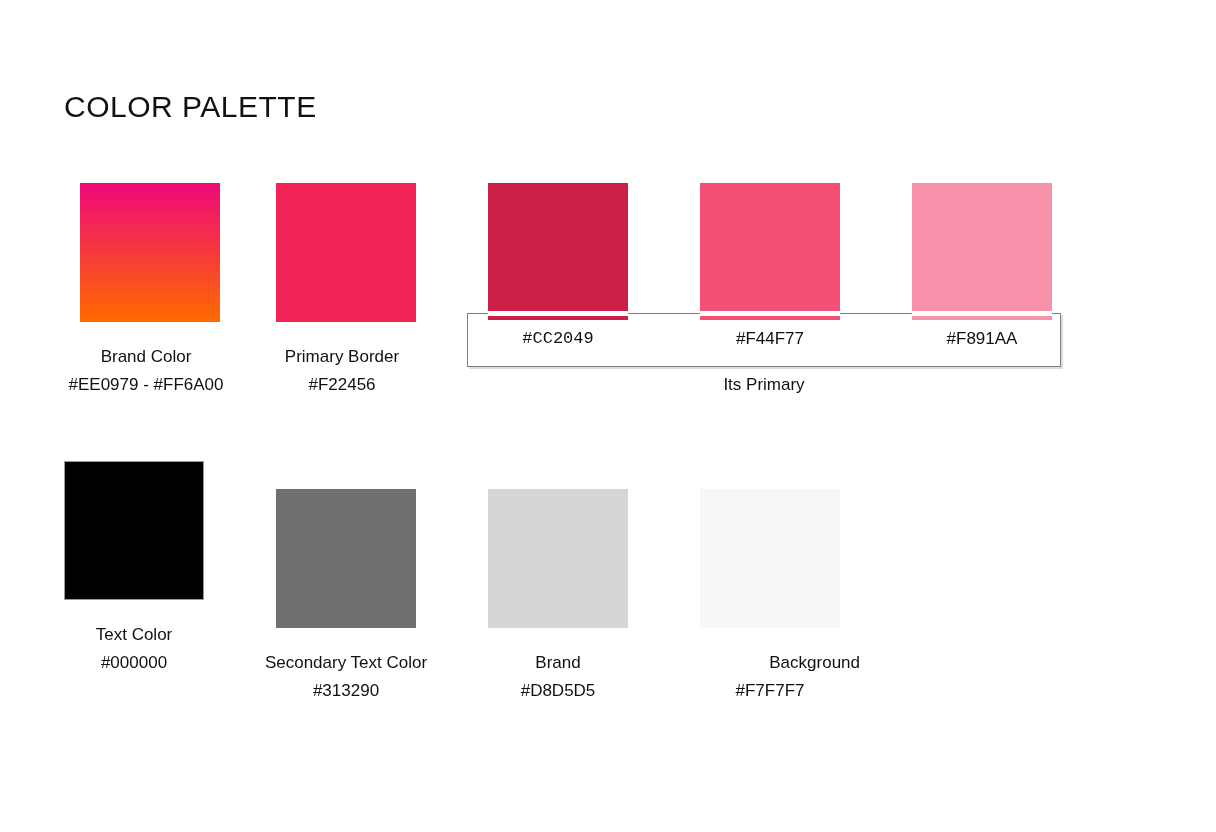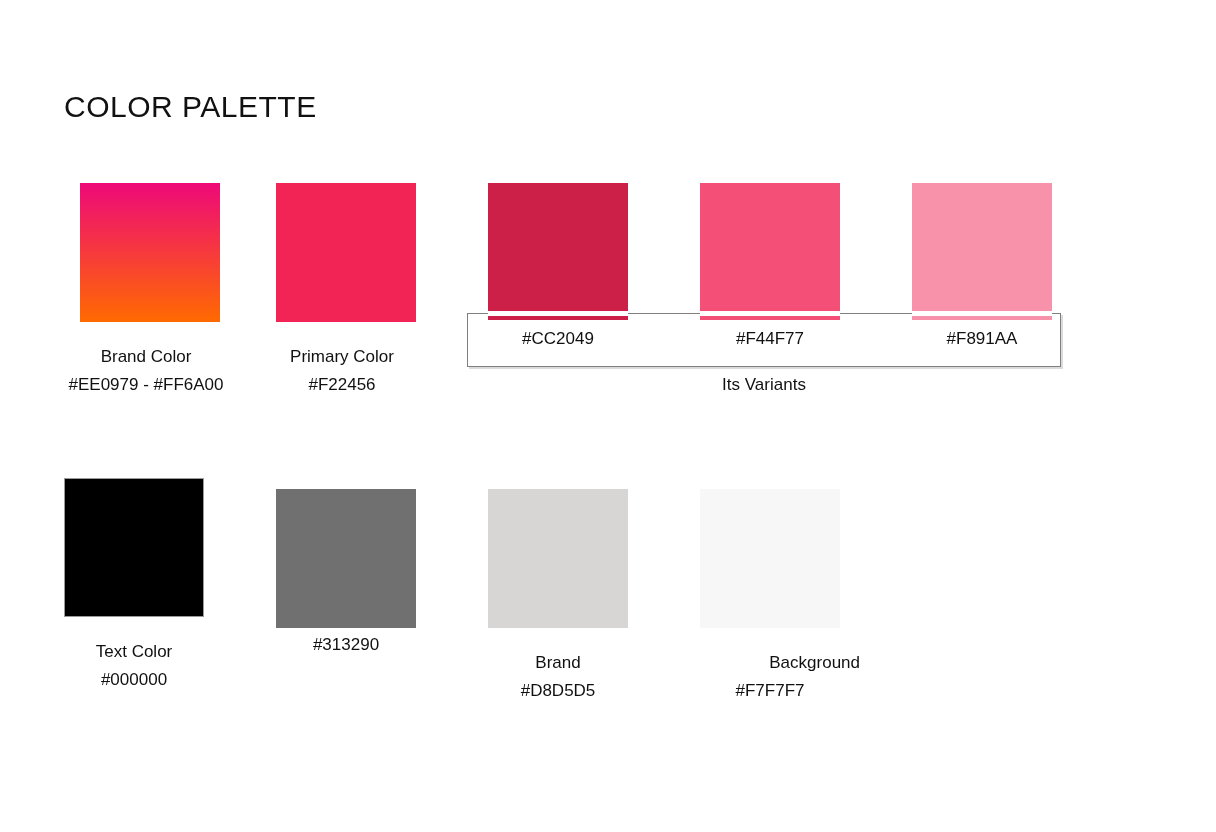--- a/index.html
+++ b/index.html
@@ -111,54 +111,55 @@
 <div class="page-title">COLOR PALETTE</div>
 
 <div class="swatch-card row1" style="left:80px; top:183px; width:140px;">
   <div class="swatch-chip" id="chip-brand" style="background: linear-gradient(rgb(238, 9, 121) 0%, rgb(255, 106, 0) 100%);"></div>
   <div class="swatch-label" style="width:140px; margin-left:-4px;">Brand Color</div>
   <div class="swatch-hex" style="width:260px; margin-left:-64px;">#EE0979 - #FF6A00</div>
 </div>
 
 <div class="swatch-card row1" style="left:276px; top:183px; width:140px;">
   <div class="swatch-chip" id="chip-primary" style="background: rgb(242, 36, 86);"></div>
-  <div class="swatch-label" style="width:140px; margin-left:-4px;">Primary Color</div>
+  <div class="swatch-label" style="width:140px; margin-left:-4px;">Primary Border</div>
   <div class="swatch-hex" style="width:140px; margin-left:-4px;">#F22456</div>
 </div>
 
-<div class="swatch-card variant-card" style="left:488px; top:183px; width:116px;">
+<div class="swatch-card variant-card" style="left:488px; top:183px; width:116px;font-family:Liberation Mono, monospace;">
   <div class="swatch-chip" id="chip-var1" style="background: rgb(204, 32, 73);"></div>
   <div class="swatch-hex" style="width:140px;">#CC2049</div>
 </div>
 
 <div class="swatch-card variant-card" style="left:700px; top:183px; width:140px;">
   <div class="swatch-chip" id="chip-var2" style="background: rgb(244, 79, 119);"></div>
   <div class="swatch-hex" style="width:140px;">#F44F77</div>
 </div>
 
 <div class="swatch-card variant-card" style="left:912px; top:183px; width:140px;">
   <div class="swatch-chip" id="chip-var3" style="background: rgb(248, 145, 170);"></div>
   <div class="swatch-hex" style="width:140px;">#F891AA</div>
 </div>
 
 <div class="variants-bracket" style="border-color: rgb(127, 127, 127);"></div>
 <div class="bracket-mask" style="left:488px; width:140px;"></div>
 <div class="bracket-mask" style="left:700px; width:140px;"></div>
 <div class="bracket-mask" style="left:912px; width:140px;"></div>
 
-<div class="variants-caption">Its Variants</div>
+<div class="variants-caption">Its Primary</div>
 
-<div class="swatch-card row2" style="left:64px; top:478px; width:140px;">
+<div class="swatch-card row2" style="left:64px; top:461px; width:140px;">
   <div class="swatch-chip bordered" id="chip-text" style="background: rgb(0, 0, 0);"></div>
   <div class="swatch-label" style="width:140px;">Text Color</div>
   <div class="swatch-hex" style="width:140px;">#000000</div>
 </div>
 
 <div class="swatch-card row2" style="left:276px; top:489px; width:140px;">
   <div class="swatch-chip" id="chip-secondary" style="background: rgb(112, 112, 112);"></div>
+  <div class="swatch-label" style="width:280px; margin-left:-70px;">Secondary Text Color</div>
   <div class="swatch-hex" style="width:140px;">#313290</div>
 </div>
 
 <div class="swatch-card row2" style="left:488px; top:489px; width:140px;">
   <div class="swatch-chip" id="chip-border" style="background: rgb(216, 213, 213);"></div>
   <div class="swatch-label" style="width:160px; margin-left:-10px;">Brand</div>
   <div class="swatch-hex" style="width:160px; margin-left:-10px;">#D8D5D5</div>
 </div>
 
 <div class="swatch-card row2" style="left:700px; top:489px; width:140px;">

